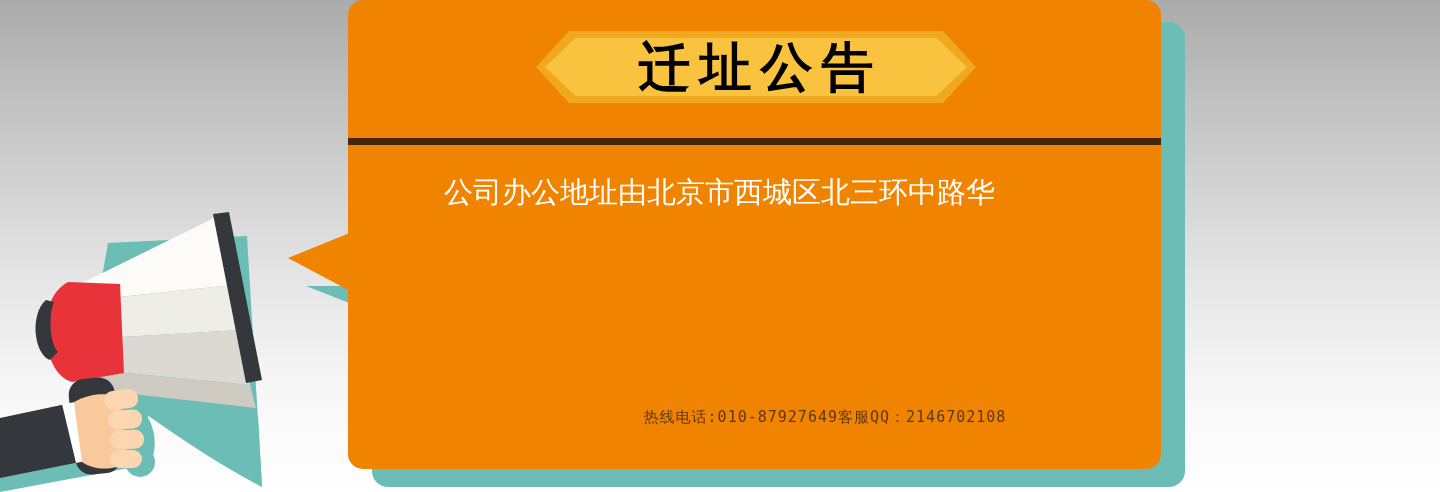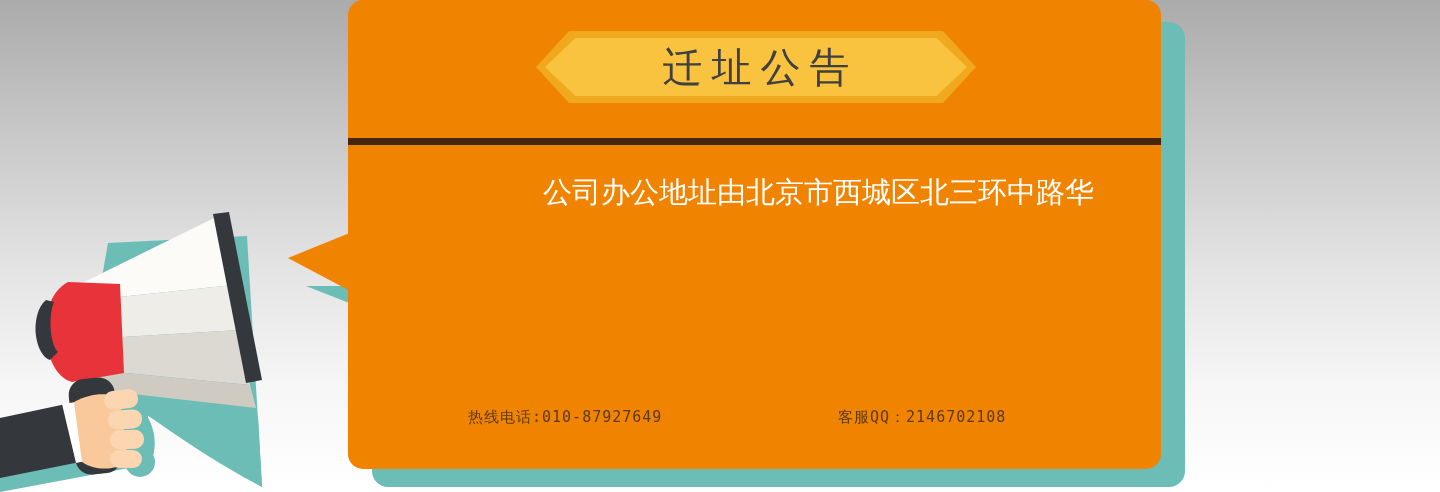--- a/index.html
+++ b/index.html
@@ -93,23 +93,23 @@
     bottom: 7px;
     background: #F9C33F;
     clip-path: polygon(0% 50%, 7.2% 0%, 92.8% 0%, 100% 50%, 92.8% 100%, 7.2% 100%);
   }
   #ribbon-title {
     position: absolute;
     inset: 0;
     display: flex;
     align-items: center;
     justify-content: center;
-    color: #404040;
-    font-size: 40px;
-    font-weight: normal;
+    color: #000000;
+    font-size: 52px;
+    font-weight: bold;
     letter-spacing: 9px;
     text-indent: 9px;
     line-height: 1;
     font-family: "DejaVu Sans", "Liberation Sans", sans-serif;
   }
 
   
   #card-divider {
     position: absolute;
     left: 0;
@@ -118,21 +118,20 @@
     height: 7px;
     background: #44260B;
   }
 
   
   #card-body {
     position: absolute;
     left: 96px;
     top: 164px;
     width: 650px;
-    text-align: right;
   }
   .body-line {
     color: #FFFFFF;
     font-size: 29px;
     line-height: 57px;
     white-space: nowrap;
     font-family: "DejaVu Sans", "Liberation Sans", sans-serif;
   }
 
   
@@ -144,21 +143,21 @@
     display: flex;
     align-items: center;
   }
   .footer-item {
     color: #5C3A10;
     font-size: 15px;
     letter-spacing: 1px;
     white-space: nowrap;
     font-family: "DejaVu Sans Mono", "Liberation Mono", monospace;
   }
-  #footer-hotline { width: 370px; }
+  #footer-hotline { width: 370px; text-align: right; }
 </style>
 </head>
 <body>
 
 <div id="stage">
 
   <svg id="megaphone-illustration" viewBox="0 0 360 492" xmlns="http://www.w3.org/2000/svg">
 
     <g>
       <path d="M 98 300 L 108 243 L 247 236 L 262 487 L 110 392 Z" fill="#6CBDB5"></path>

